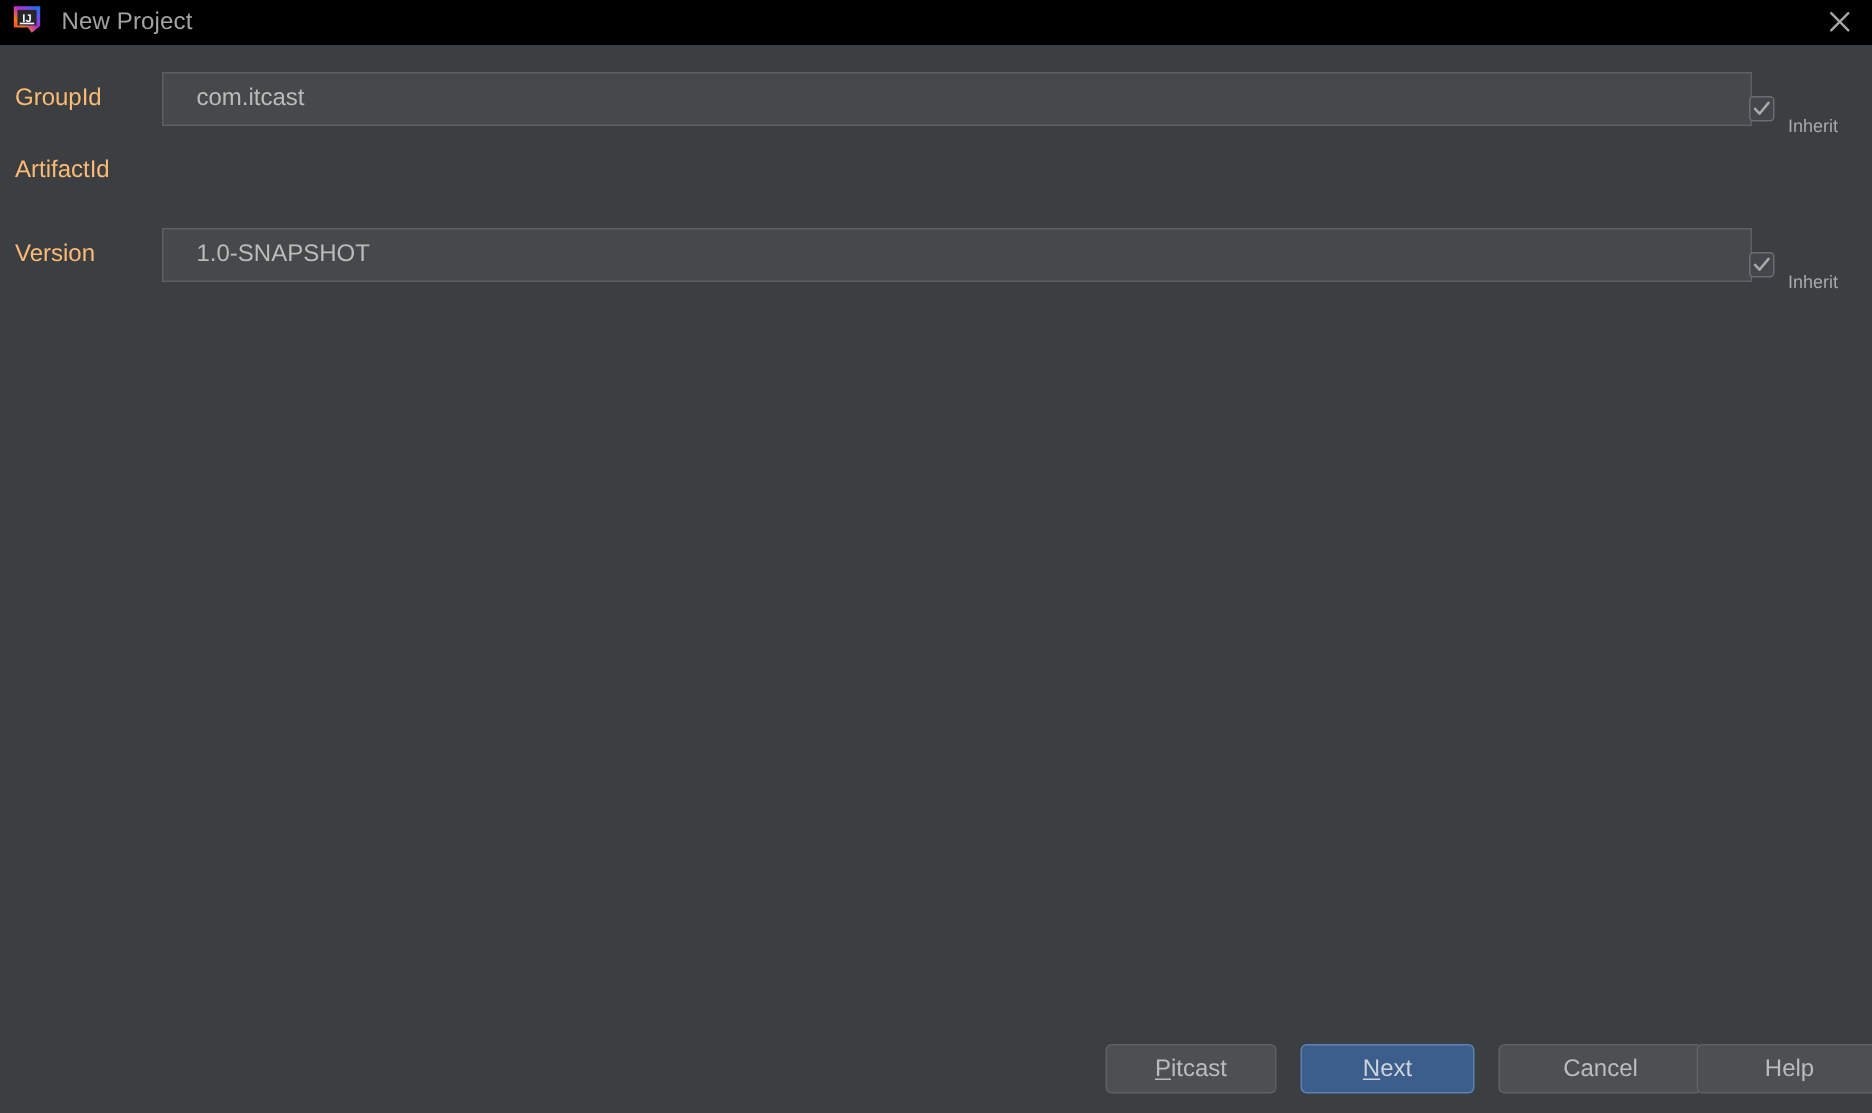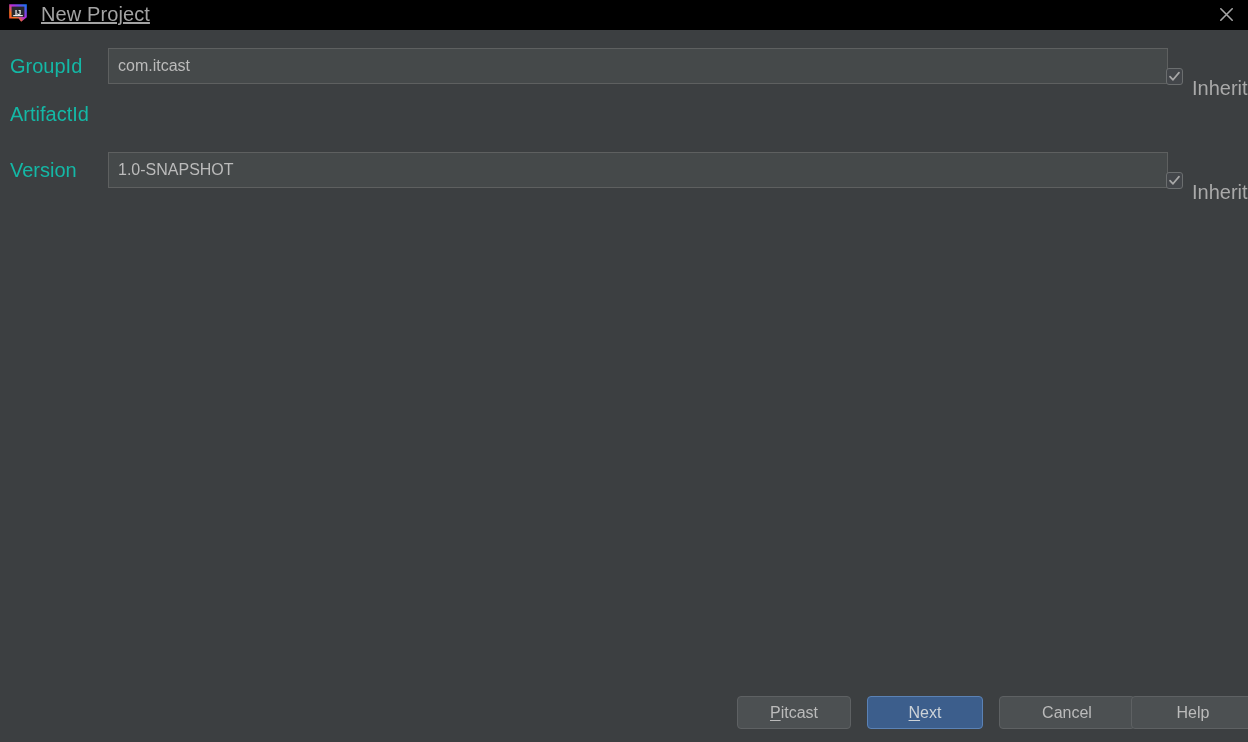--- a/index.html
+++ b/index.html
@@ -33,24 +33,23 @@
     top: 3px;
     width: 20px;
     height: 20px;
   }
   .title-text {
     position: absolute;
     left: 41px;
     top: 0px;
     height: 30px;
     line-height: 29px;
-    font-size: 20px;
+    font-size: 16px;
     color: #a3a3a3;
     letter-spacing: 0.1px;
-    text-decoration: underline;
   }
   .close-btn {
     position: absolute;
     right: 4px;
     top: 0px;
     width: 36px;
     height: 28px;
     display: flex;
     align-items: center;
     justify-content: center;
@@ -68,37 +67,37 @@
   .row-group   { top: 48px; }
   .row-artifact{ top: 96px; }
   .row-version { top: 152px; text-decoration: underline; }
 
   .field-label {
     position: absolute;
     left: 10px;
     top: 0;
     height: 36px;
     line-height: 36px;
-    font-size: 20px;
-    color: #14b8a6;
+    font-size: 16px;
+    color: #fdba74;
     white-space: nowrap;
   }
   .field-input {
     position: absolute;
     left: 108px;
     top: 0;
     width: 1060px;
     height: 36px;
     box-sizing: border-box;
     background: #45494a;
     border: 1px solid #5e6060;
     color: #bbbbbb;
     font-family: "Liberation Sans", sans-serif;
     font-size: 16px;
-    padding: 0 9px;
+    padding: 0 22px;
     outline: none;
   }
   .field-input::placeholder { color: #777b7d; }
 
   .inherit-box {
     position: absolute;
     left: 1166px;
     top: 5px;
     display: flex;
     align-items: center;
@@ -114,21 +113,21 @@
     position: relative;
     flex: 0 0 auto;
   }
   .cb svg {
     position: absolute;
     left: 1px;
     top: 1px;
   }
   .inherit-label {
     margin-left: 9px;
-    font-size: 20px;
+    font-size: 12px;
     color: #a9a9a9;
     white-space: nowrap;
     margin-top: 24px;
   }
 
   
   .btn-bar {
     position: absolute;
     left: 0;
     top: 696px;

